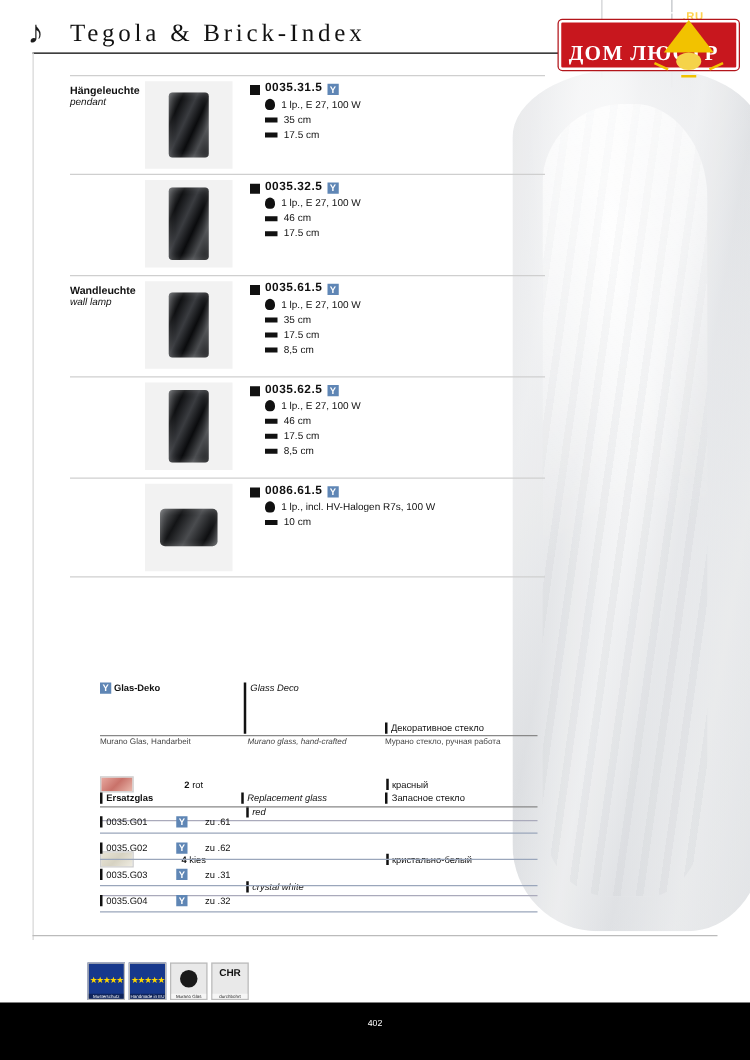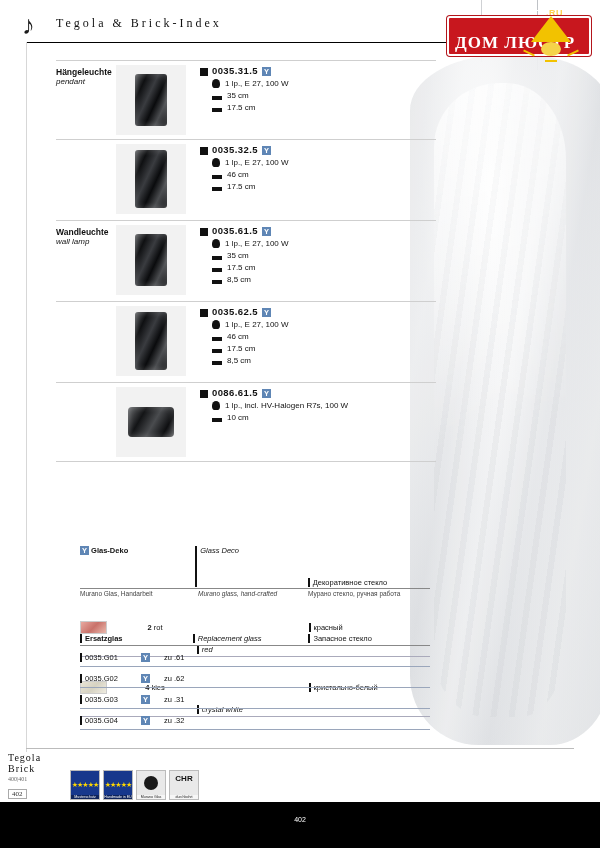--- a/index.html
+++ b/index.html
@@ -27,21 +27,21 @@
                repeating-linear-gradient(98deg, rgba(200,203,207,.20) 0 6px, rgba(255,255,255,0) 6px 18px);
     border-radius:50% 45% 35% 40% / 10% 12% 12% 10%;
   }
   .wire{position:absolute;right:62px;top:0;width:1px;height:70px;background:#bfc2c6;}
   .wire2{position:absolute;right:118px;top:0;width:1px;height:62px;background:#cfd1d4;}
 
   
   .hdr-rule{position:absolute;left:26px;top:42px;width:548px;border-top:1px solid #000;}
   .hdr-title{
     position:absolute;left:56px;top:16px;font-family:"Liberation Serif",serif;
-    font-size:12px;letter-spacing:3px;color:#111;white-space:nowrap;
+    font-size:20px;letter-spacing:3px;color:#111;white-space:nowrap;
   }
   .hdr-logo{
     position:absolute;left:22px;top:12px;width:26px;height:28px;
     font-family:"Liberation Serif",serif;font-size:26px;color:#1b1b1b;line-height:28px;
   }
   
   .leftline{position:absolute;left:26px;top:42px;width:1px;height:710px;background:#d7d7d7;}
 
   
   .dl{
@@ -91,21 +91,21 @@
     background:linear-gradient(120deg,#6b6d70,#131416 30%,#4a4c4f 55%,#0e0f11 80%,#5a5c5f);}
   .lampimg.tall{height:58px;}
   .info{position:absolute;left:144px;top:4px;width:236px;}
   .artrow{display:flex;align-items:flex-end;gap:4px;}
   .sq{width:8px;height:8px;background:#111;display:inline-block;}
   .art{font-size:9.5px;font-weight:bold;letter-spacing:.4px;color:#111;font-family:"Liberation Sans",sans-serif;}
   .ybadge{
     display:inline-block;background:#5f86b5;color:#fff;font-size:7.5px;font-weight:bold;
     padding:0 2px;line-height:9px;height:9px;
   }
-  .specline{display:flex;align-items:flex-end;gap:5px;margin-top:3px;padding-left:12px;}
+  .specline{display:flex;align-items:center;gap:5px;margin-top:3px;padding-left:12px;}
   .specline .ic{width:8px;height:9px;background:#111;display:inline-block;}
   .specline .ic.bulb{border-radius:50% 50% 40% 40%;}
   .specline .ic.bar{height:4px;width:10px;}
   .specline span.t{font-size:8px;color:#111;}
 
   
   .legend{position:absolute;left:80px;top:546px;width:350px;font-size:7.5px;}
   .legend .hrow{display:flex;border-bottom:1px solid #888;padding-bottom:1px;}
   .legend .hrow .c1{width:118px;}
   .legend .hrow .c2{width:110px;font-style:italic;}
@@ -370,26 +370,20 @@
       <span class="zu">zu .31</span>
     </div>
     <div class="r">
       <span class="code bar-left">0035.G04</span>
       <span class="ybadge yb">Y</span>
       <span class="zu">zu .32</span>
     </div>
   </div>
 
   <div class="rulebot"></div>
-  <div class="foot-left">
-    <div class="t1">Tegola</div>
-    <div class="t2">Brick</div>
-    <div class="pg">400|401</div>
-    <div class="pgbox">402</div>
-  </div>
 
   <div class="icons">
     <div class="icobox blue">
       <div class="stars">★★★★★</div>
       <div class="cap">Musterschutz</div>
     </div>
     <div class="icobox blue">
       <div class="stars">★★★★★</div>
       <div class="cap">Handmade in EU</div>
     </div>

